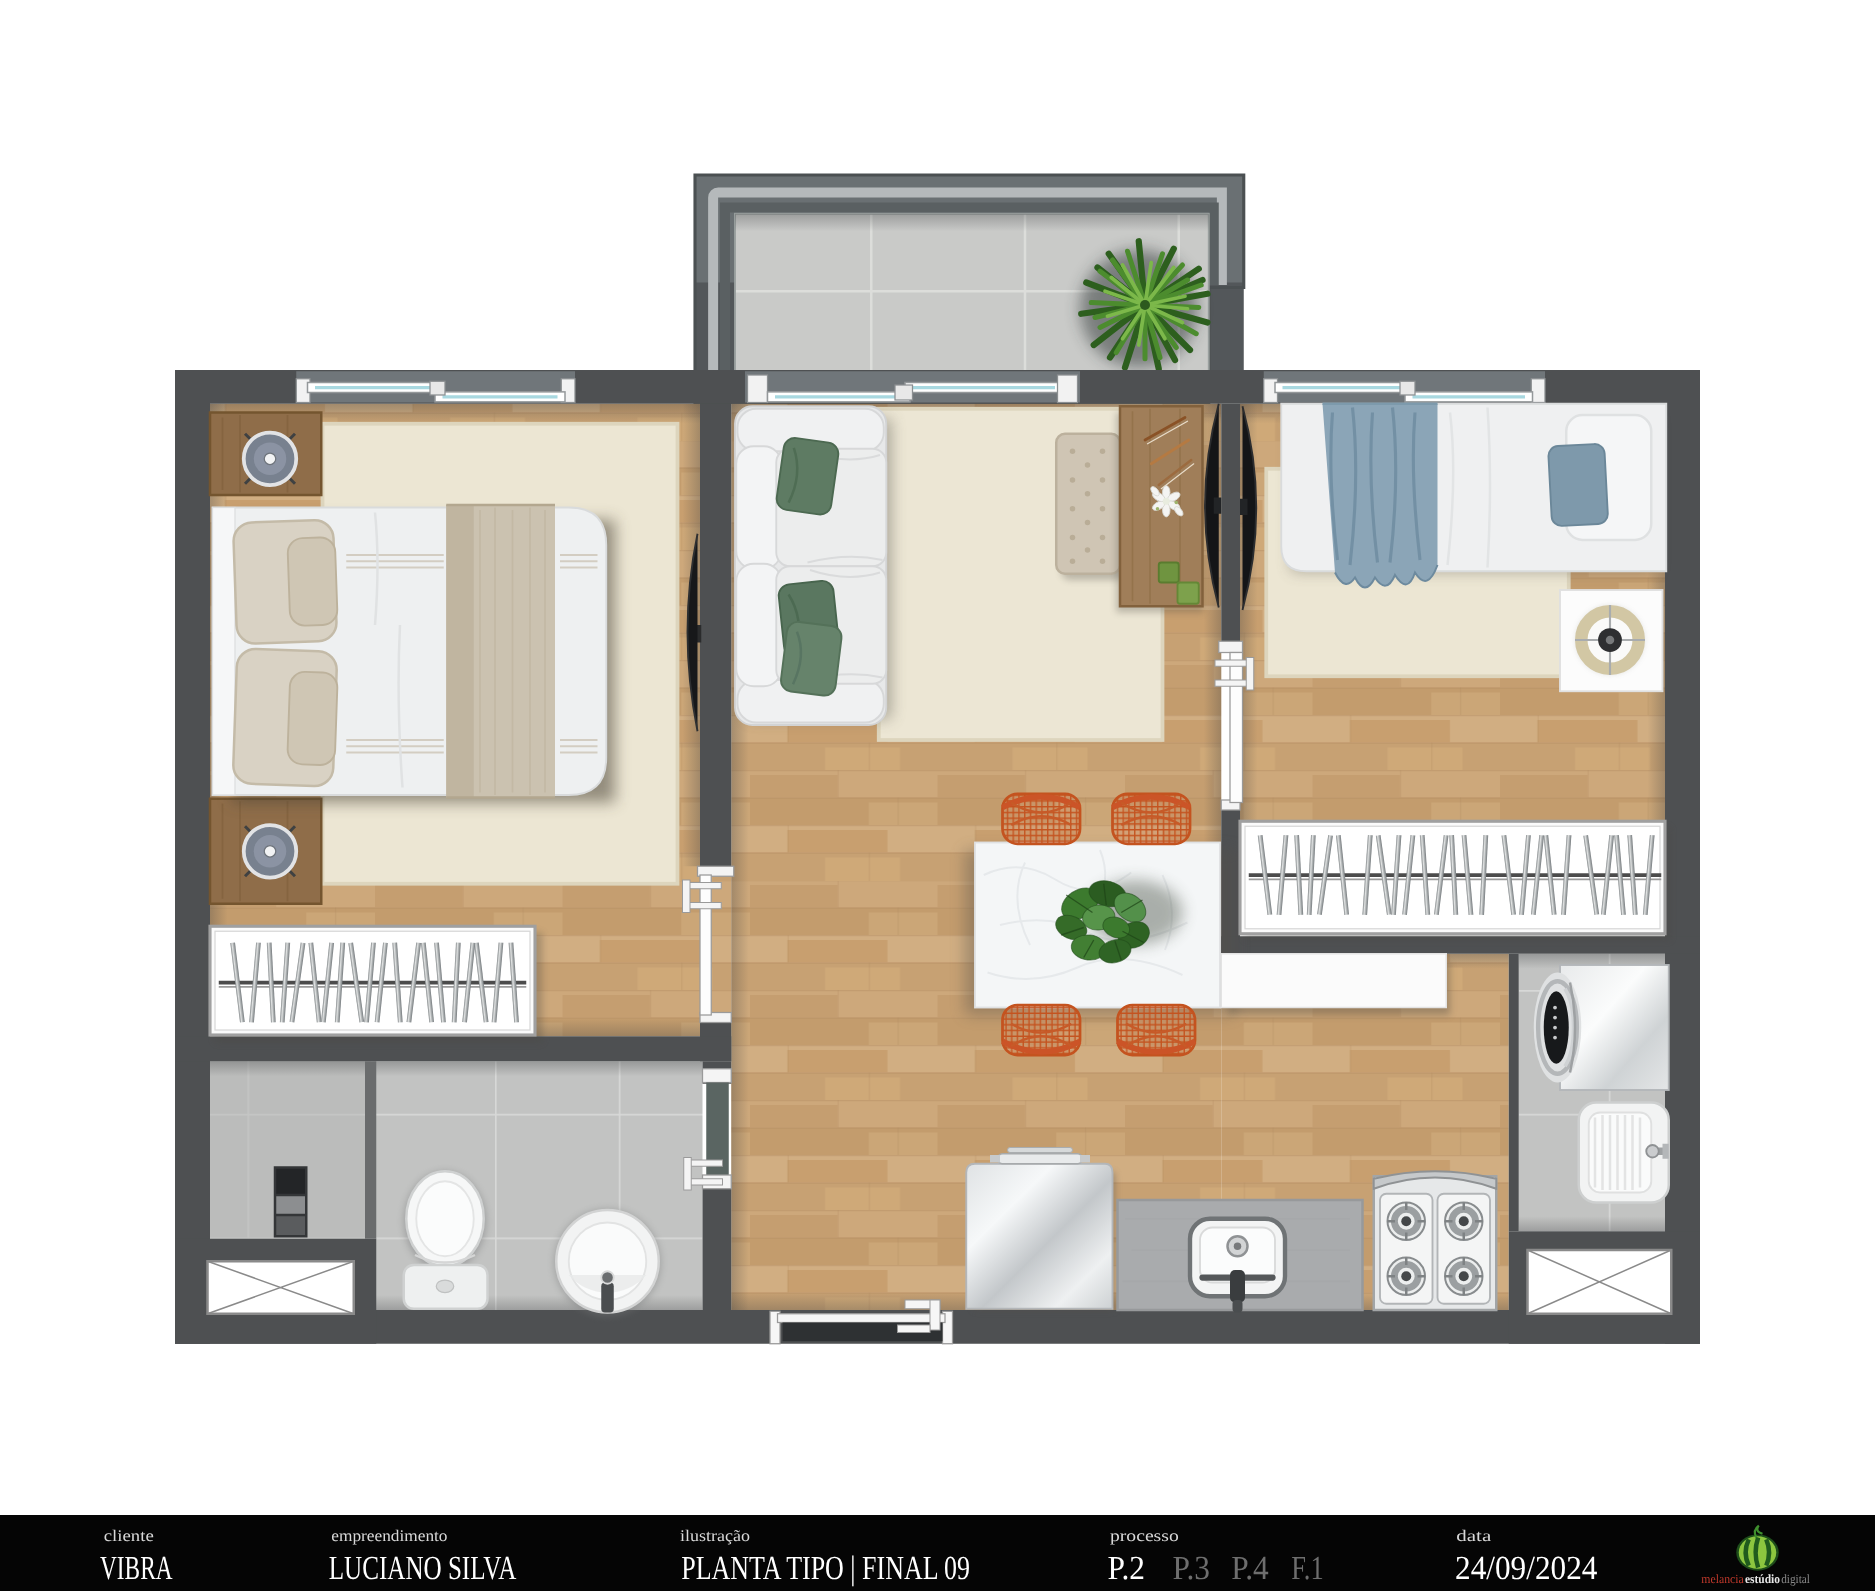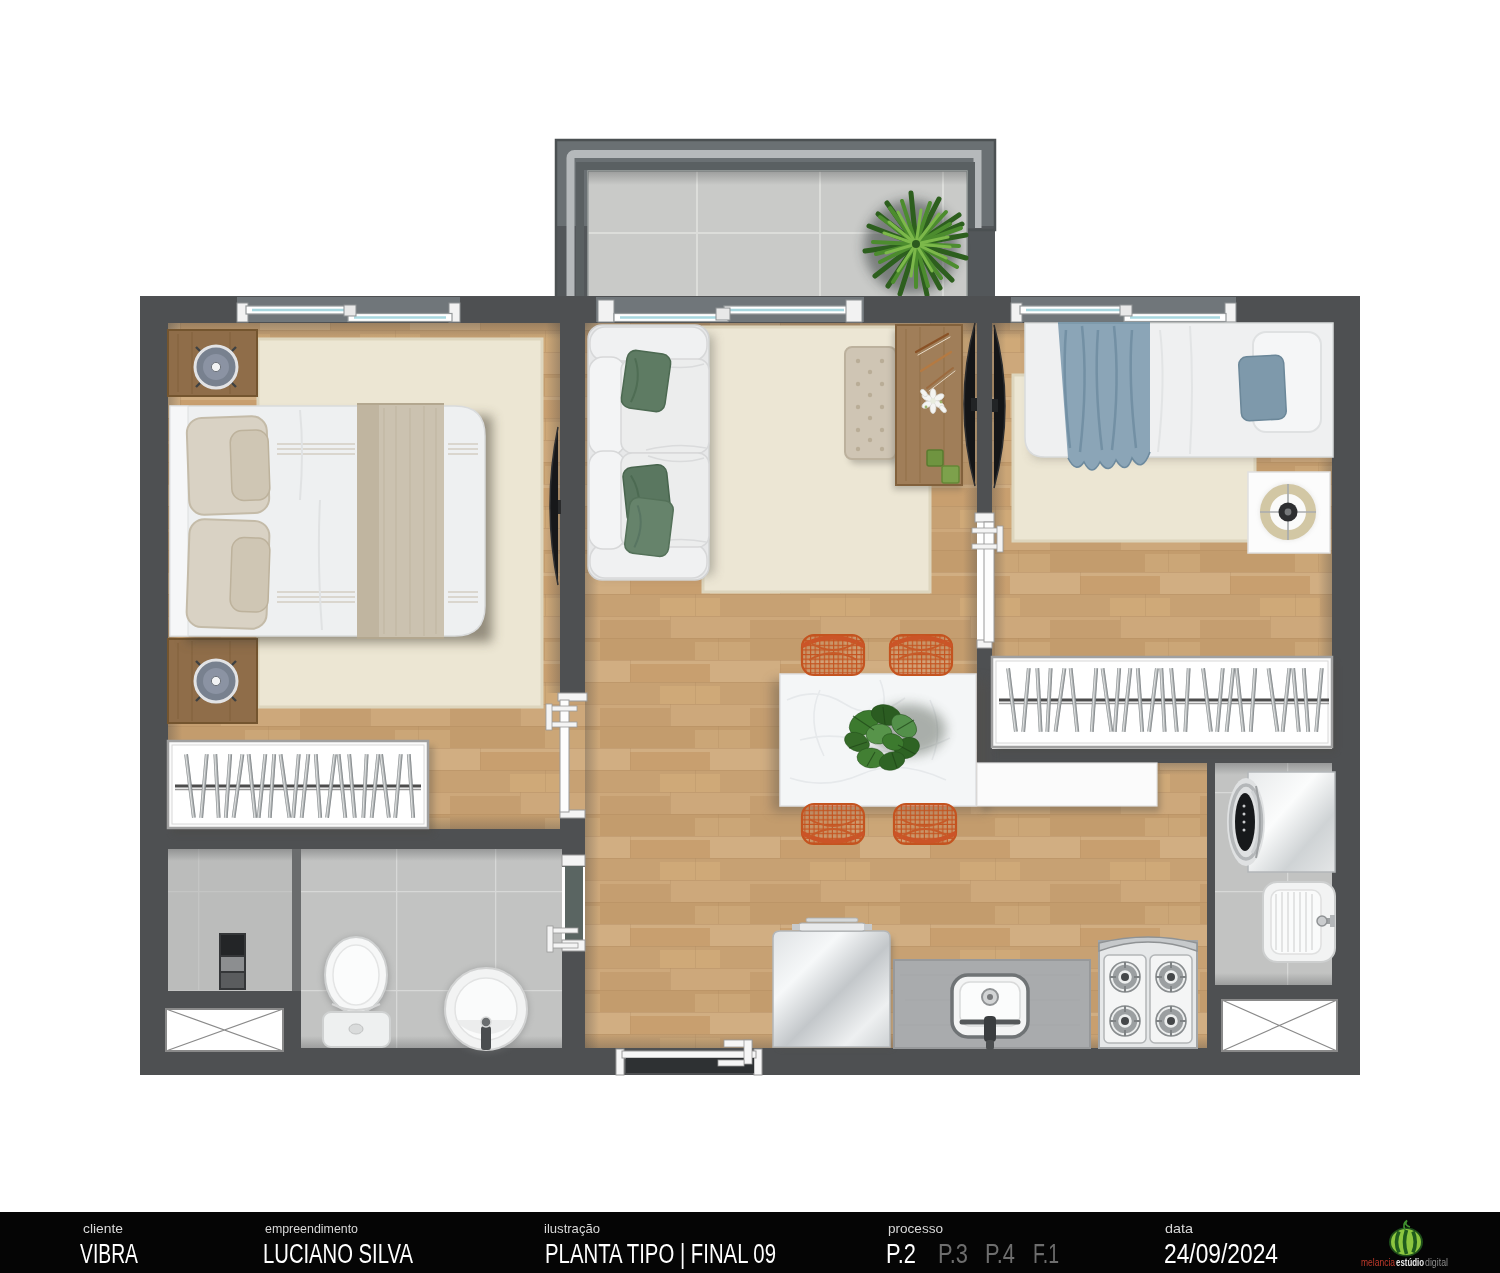--- a/index.html
+++ b/index.html
@@ -1,17 +1,17 @@
 <!DOCTYPE html>
 <html><head>
 <meta charset="utf-8">
 <style>
   html,body{margin:0;padding:0;background:#ffffff;}
   .page{position:relative;width:1500px;height:1273px;background:#ffffff;overflow:hidden;
-        font-family:Liberation Sans, sans-serif;}
+        font-family:Liberation Serif, serif;}
   svg{display:block;}
 </style>
 </head>
 <body>
 <div class="page">
 <svg width="1500" height="1273" viewBox="0 0 1500 1273">
 <defs>
   <pattern id="wood" width="150" height="88" patternUnits="userSpaceOnUse">
     <rect width="150" height="88" fill="#c9a376"></rect>
     <rect y="0" width="150" height="22" fill="#cda87b"></rect>

